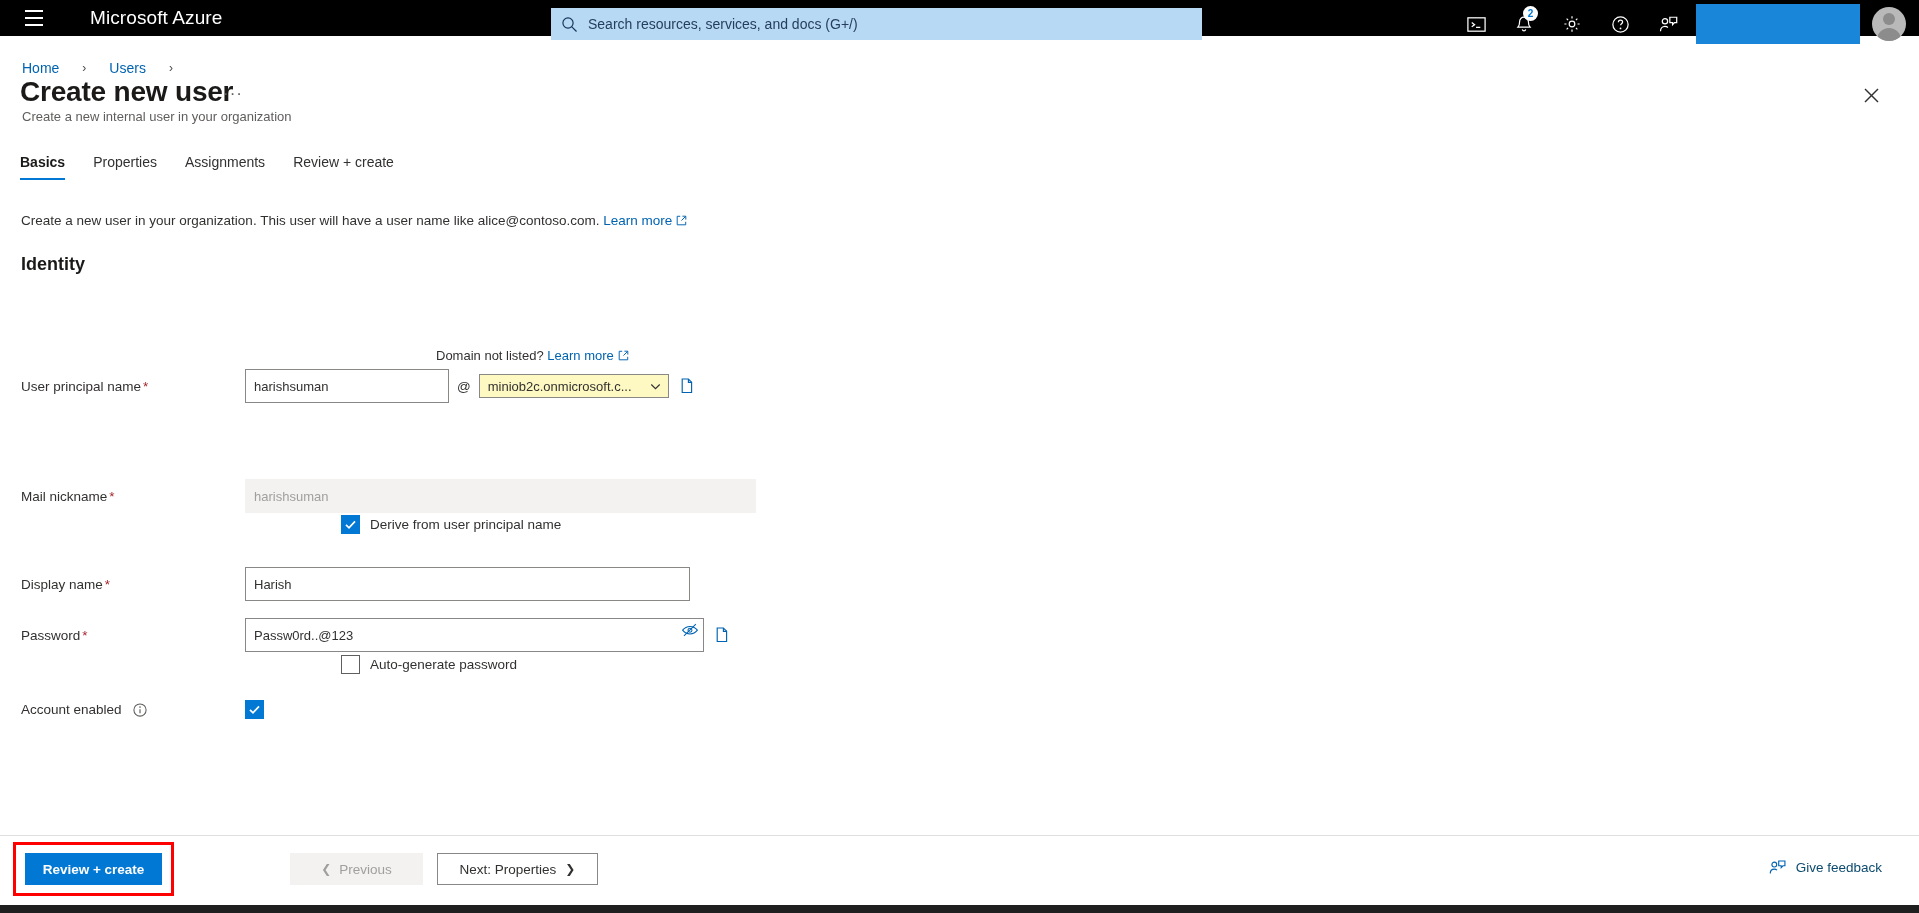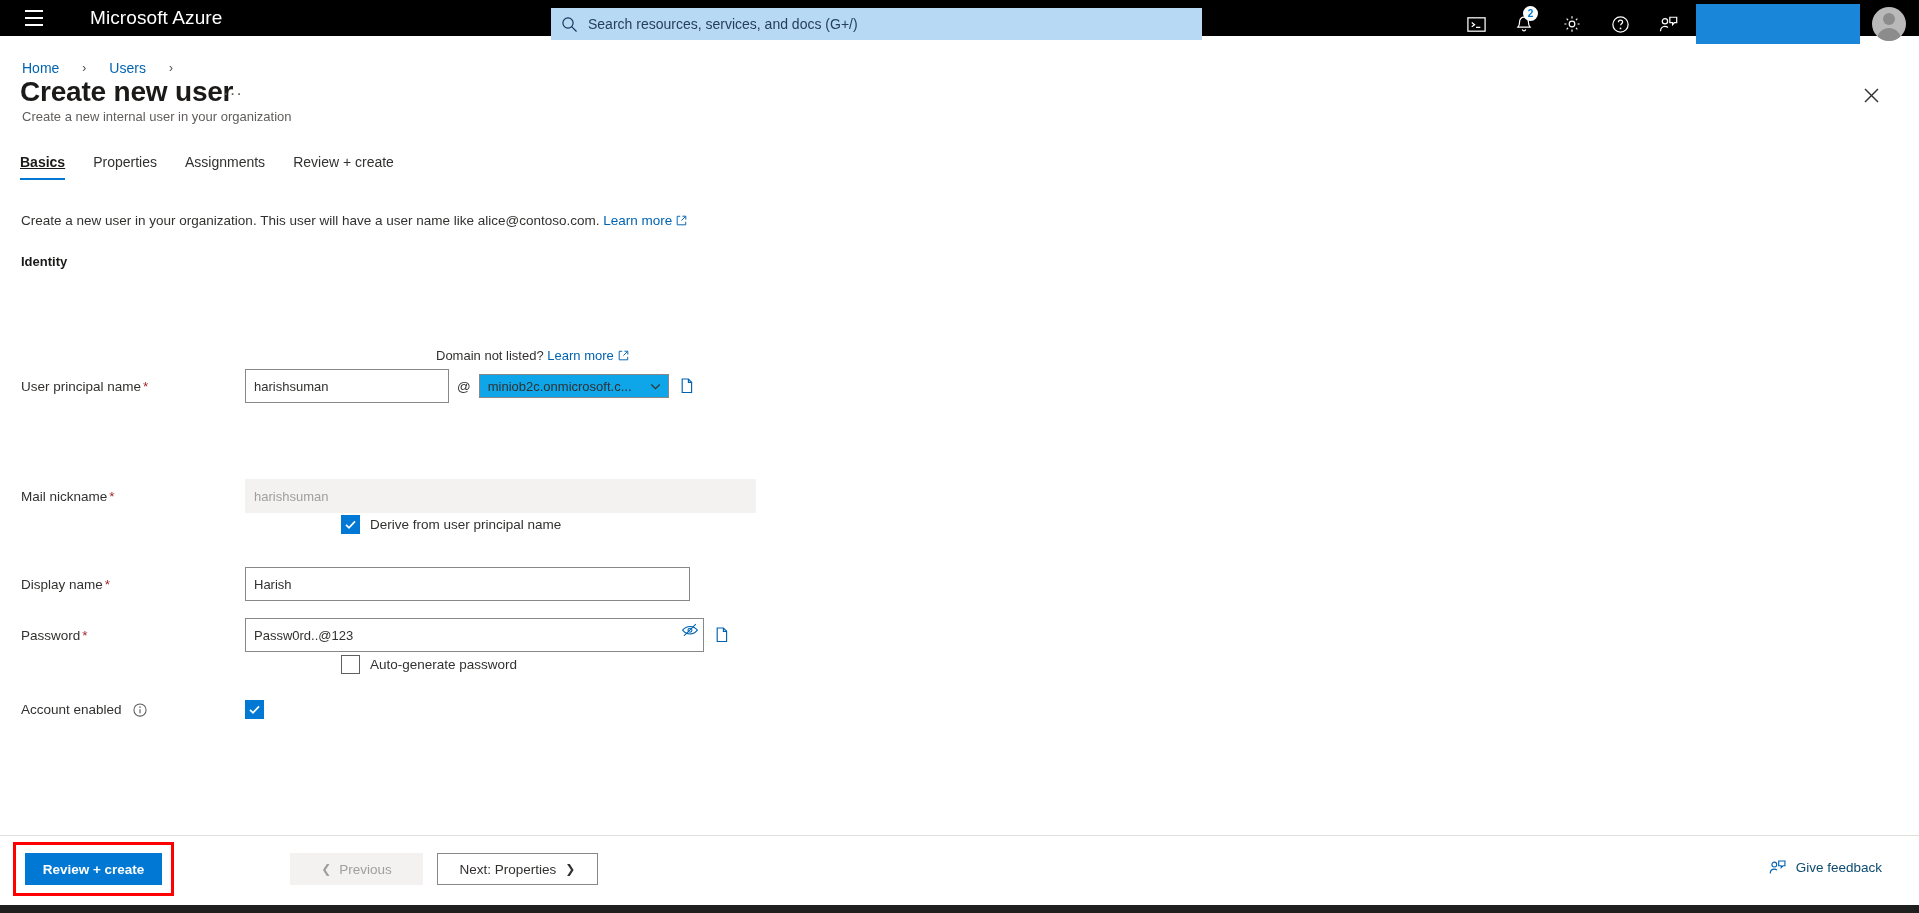--- a/index.html
+++ b/index.html
@@ -122,58 +122,58 @@
   
   .tabs {
     position: absolute; left: 20px; top: 150px;
     display: flex; align-items: flex-end; gap: 0;
   }
   .tab {
     font-size: 14px; color: #323130;
     padding: 4px 14px 10px 14px;
     cursor: pointer; position: relative; white-space: nowrap;
   }
-  .tab:first-child { padding-left: 0; text-decoration: underline; }
+  .tab:first-child { padding-left: 0; }
   .tab.active { font-weight: bold; color: #1b1a19; }
   .tab.active::after {
     content: ""; position: absolute;
     left: 0; right: 14px; bottom: 0;
     height: 2px; background: #0078d4;
   }
 
   
   .intro {
     position: absolute; left: 21px; top: 213px;
     font-size: 13.5px; color: #323130;
   }
   .intro a { color: #0063b1; text-decoration: none; cursor: pointer; }
   .ext-icon { display: inline-block; vertical-align: -1px; margin-left: 4px; }
 
   
   .section-head {
     position: absolute; left: 21px; top: 254px;
-    font-size: 13px; font-weight: bold; color: #1b1a19;
+    font-size: 18px; font-weight: bold; color: #1b1a19;
   }
 
   
   .frow { position: absolute; left: 21px; display: flex; align-items: center; }
   .flabel { width: 224px; font-size: 13.5px; color: #323130; }
   .req { color: #a4262c; margin-left: 2px; }
 
   .tbox {
     height: 24px; border: 1px solid #8a8886; background: #fff;
     font-size: 13px; color: #323130;
     padding: 16px 8px; outline: none;
     font-family: "Liberation Sans", sans-serif;
   }
   .tbox:disabled, .tbox.readonly {
     background: #f3f2f1; border-color: #f3f2f1; color: #a19f9d;
   }
   .sel-wrap {
-    height: 24px; border: 1px solid #8a8886; background: #0ea5e9;
+    height: 24px; border: 1px solid #8a8886; background: #fef9c3;
     display: flex; align-items: center; justify-content: space-between;
     padding: 0 6px 0 8px; font-size: 13px; color: #323130;
     cursor: pointer; white-space: nowrap; overflow: hidden;
   }
   .at-sign { margin: 0 8px; font-size: 13.5px; color: #323130; }
   .copy-btn { margin-left: 11px; cursor: pointer; display: flex; }
 
   
   .cbrow { position: absolute; display: flex; align-items: center; margin-left: 45px; }
   .cb {

